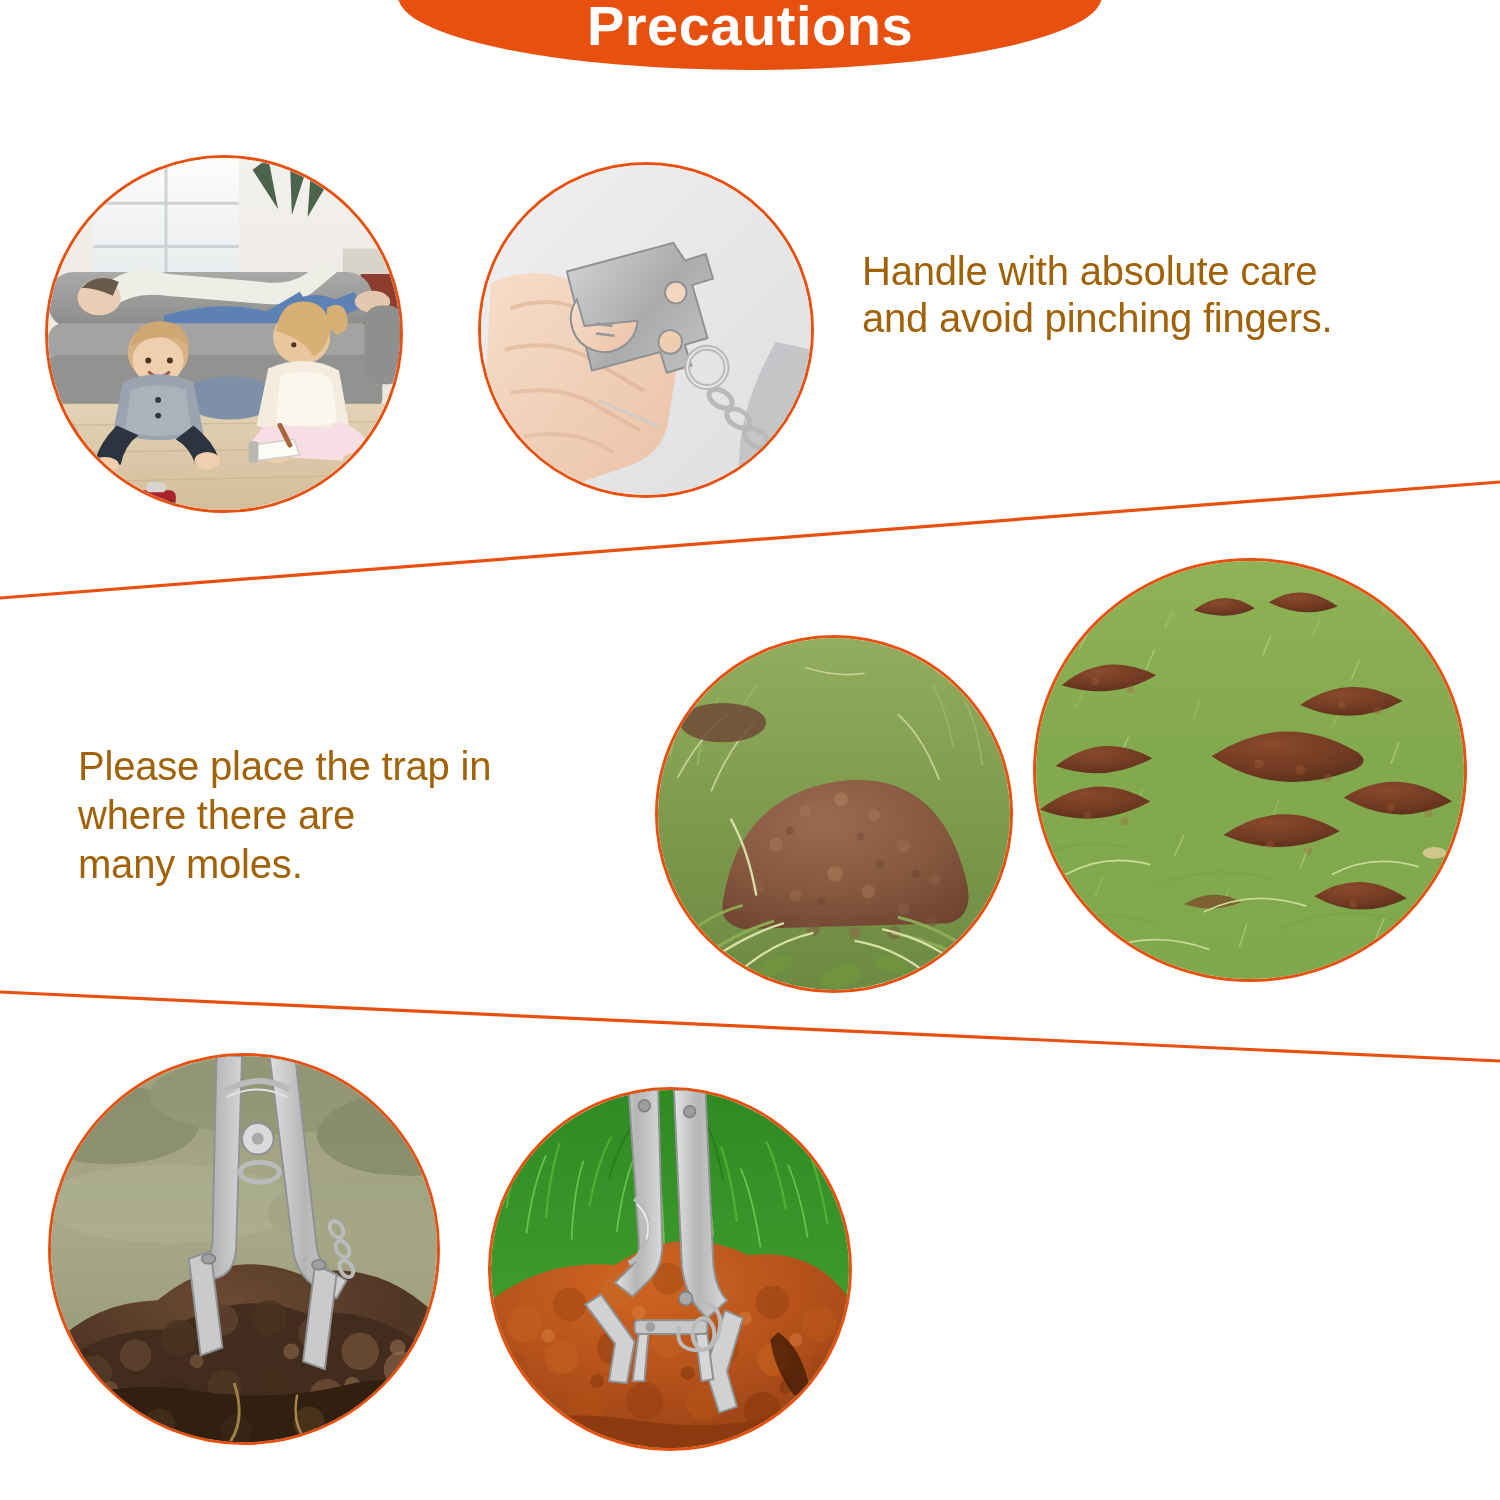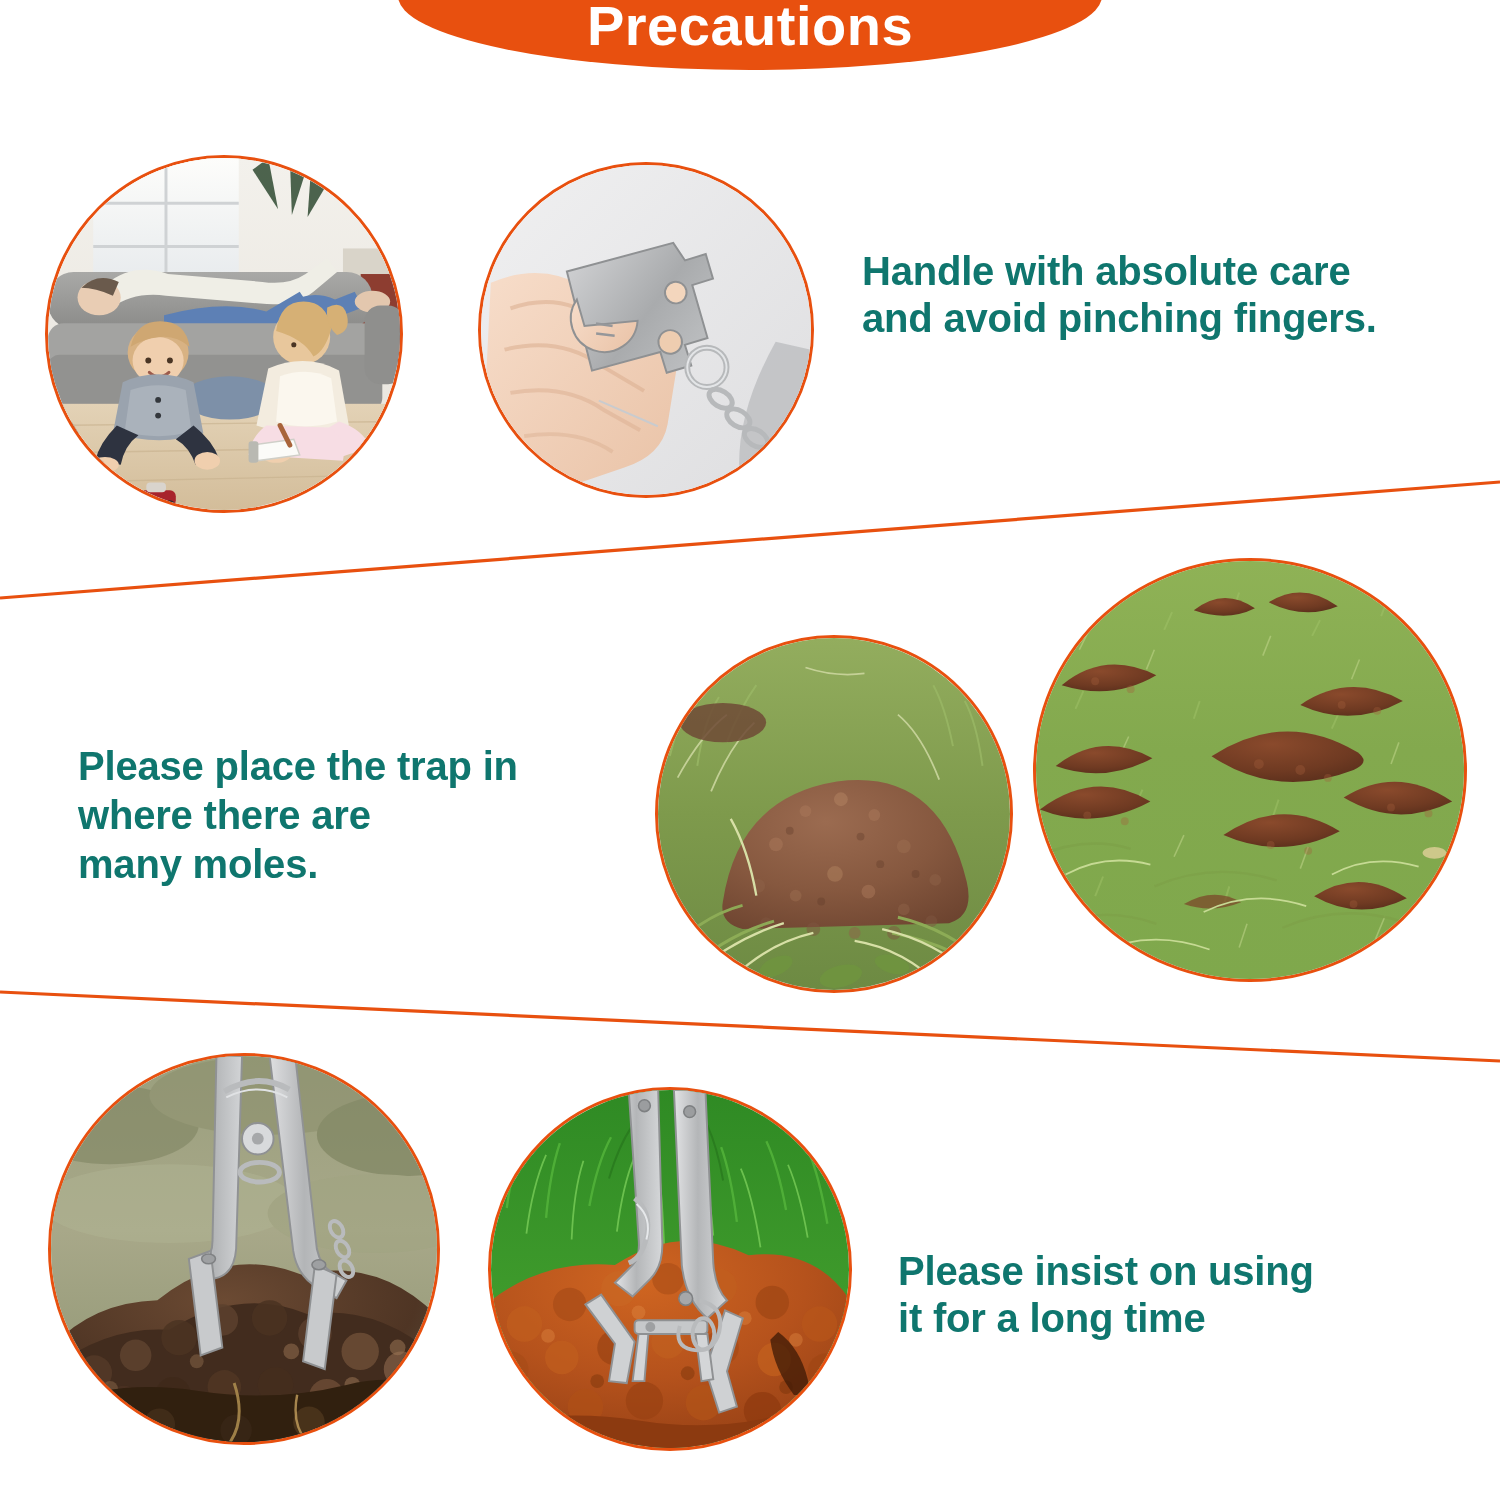--- a/index.html
+++ b/index.html
@@ -40,26 +40,25 @@
     border-radius:50%;
     overflow:hidden;
     box-sizing:border-box;
     background:#ffffff;
   }
   .circ > svg{display:block;width:100%;height:100%;}
 
   
   .textblock{
     position:absolute;
-    color:#0f766e;
+    color:#a16207;
     font-size:40px;
     line-height:1.18;
     letter-spacing:-0.2px;
     white-space:pre;
-    font-weight:bold;
   }
   #txt-care{ left:862px; top:248px; }
   #txt-place{ left:62px;  top:742px; line-height:1.22;margin-left:16px;}
   #txt-insist{left:898px; top:1248px;}
 </style>
 </head>
 <body>
 
 <div class="stage">
 
@@ -608,16 +607,14 @@
 
       <g fill="none" stroke="#b9bbbd" stroke-width="4">
         <path d="M212 214 q26 6 20 32 q-6 22 -28 18 q-18 -4 -12 -24"></path>
         <ellipse cx="216" cy="248" rx="11" ry="16"></ellipse>
       </g>
 
       <path d="M0 364 L0 340 q74 -16 150 -4 q76 12 146 -6 q40 -10 68 2 L364 364 z" fill="#8c3a10"></path>
     </svg>
   </div>
 
-  <div class="textblock" id="txt-insist"><span>Please insist on using</span>
-<span>it for a long time</span></div>
 
 </div>
 
 </body></html>

